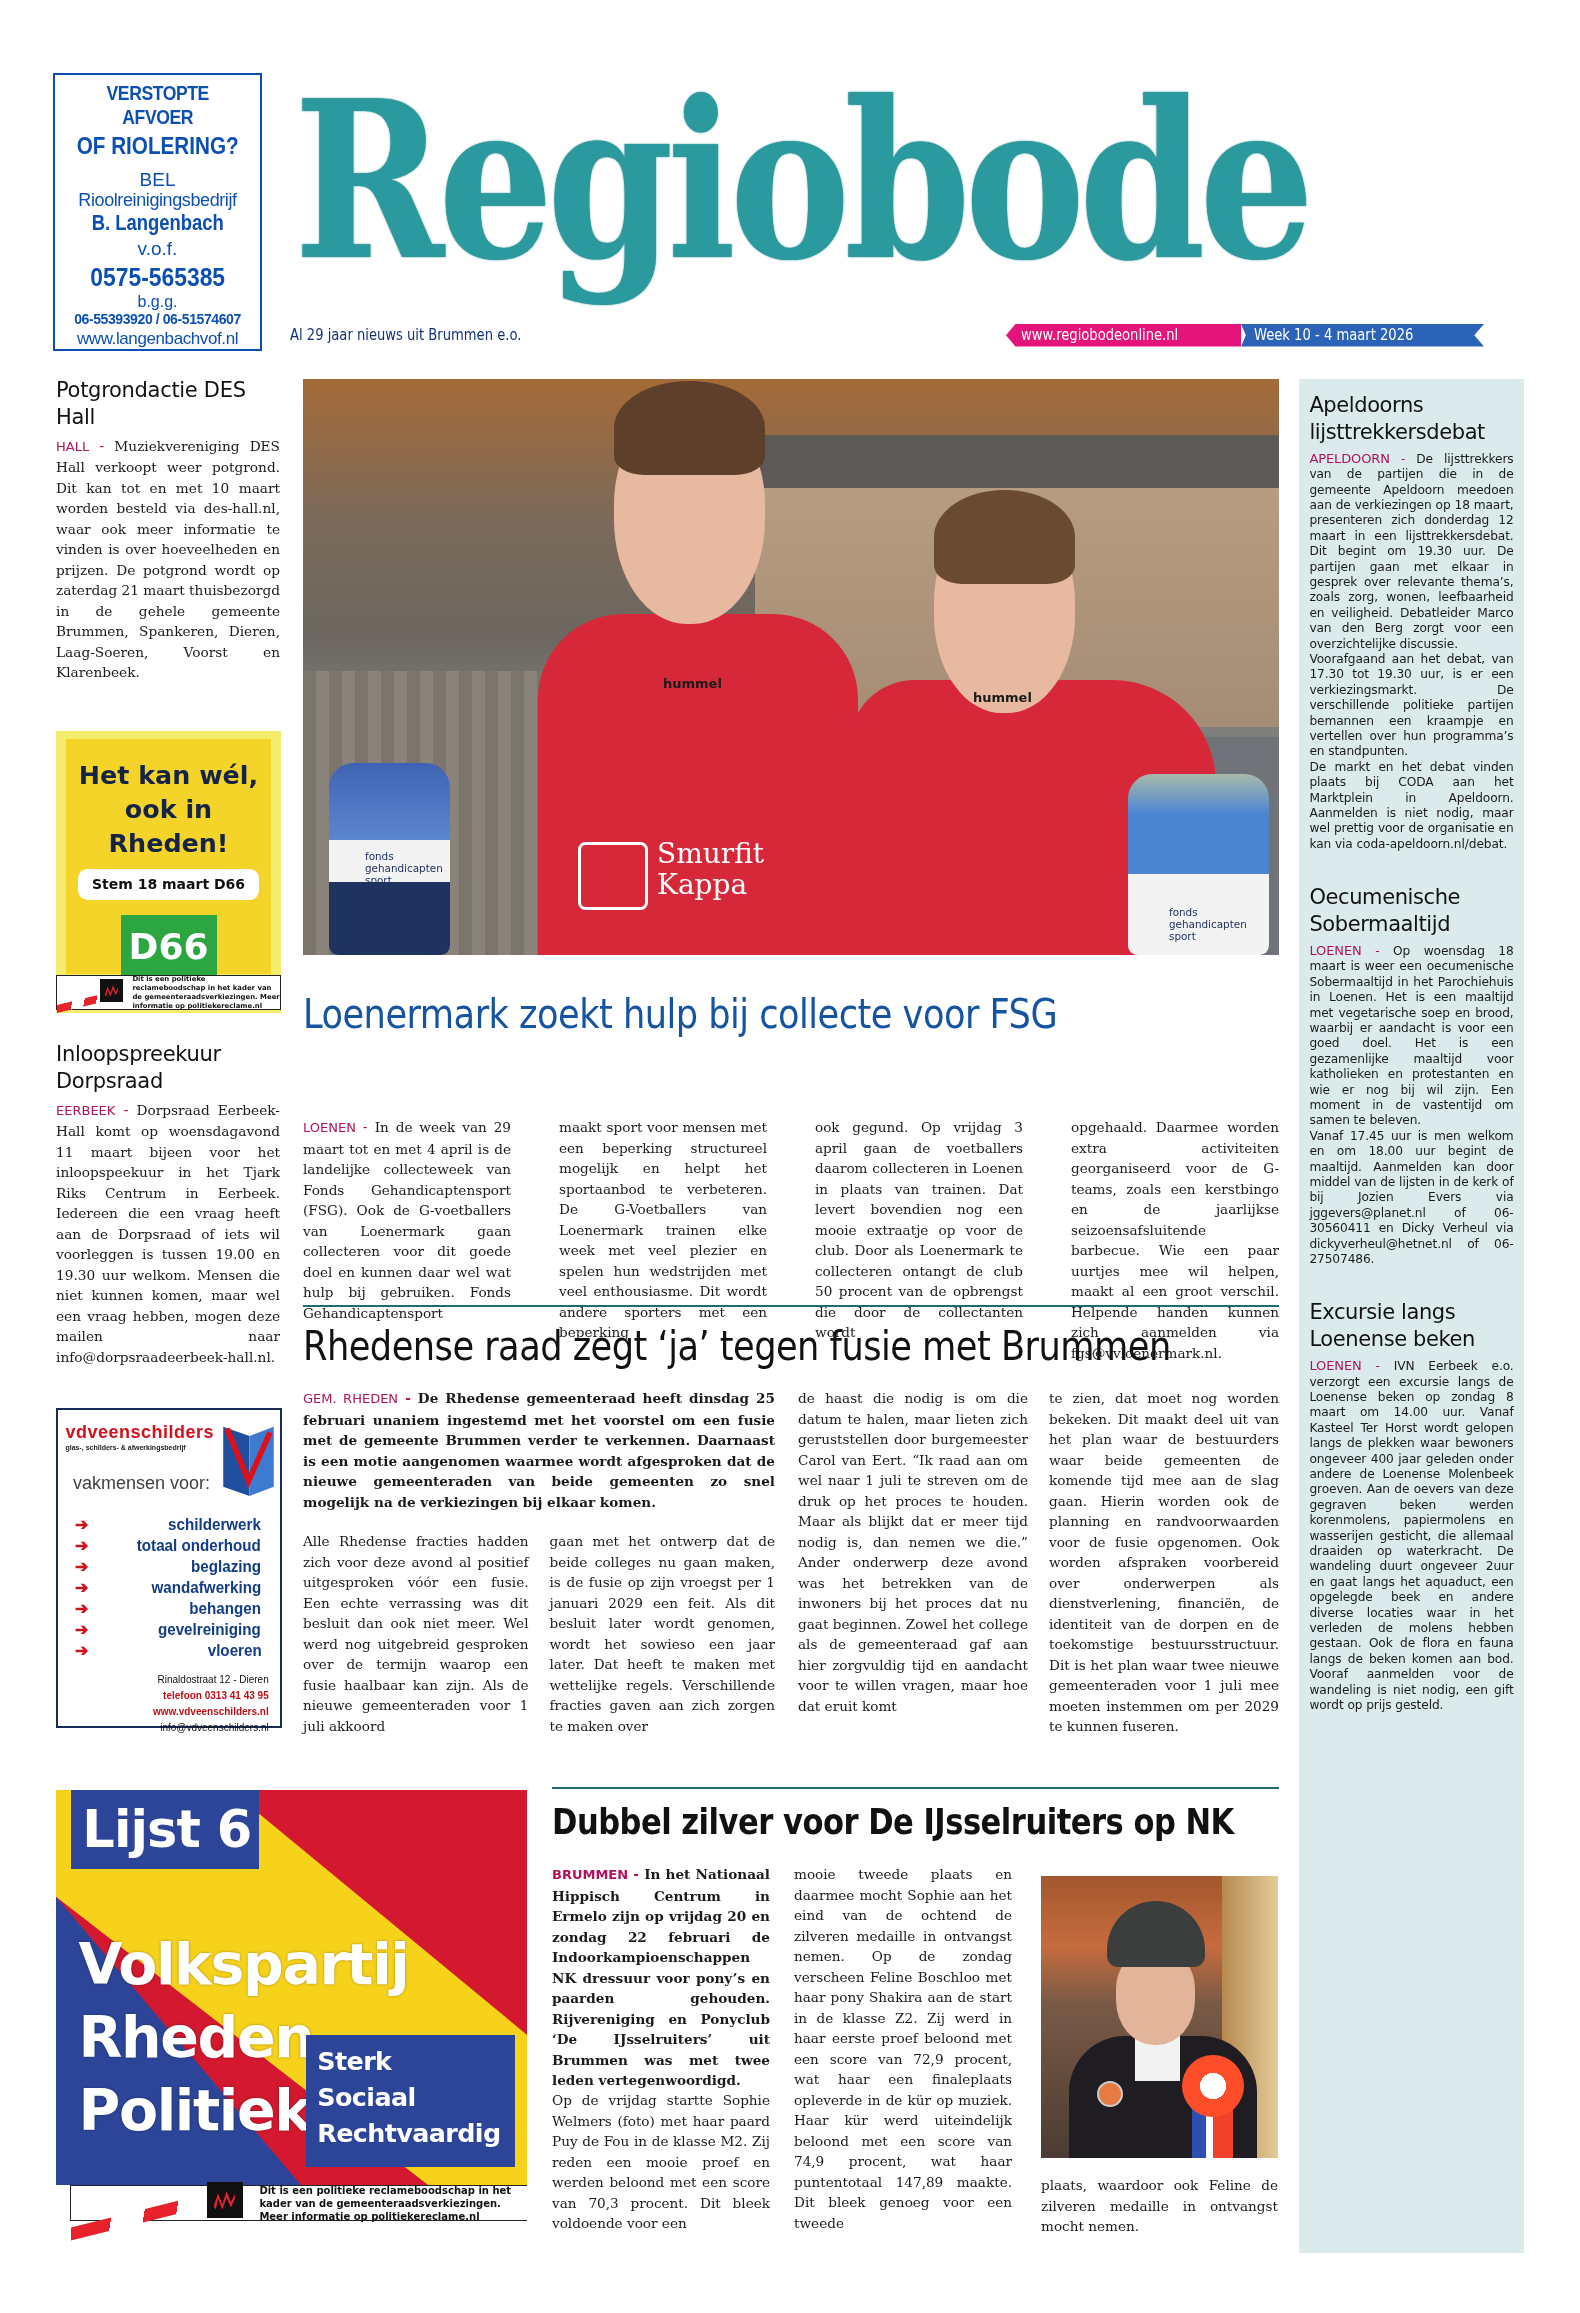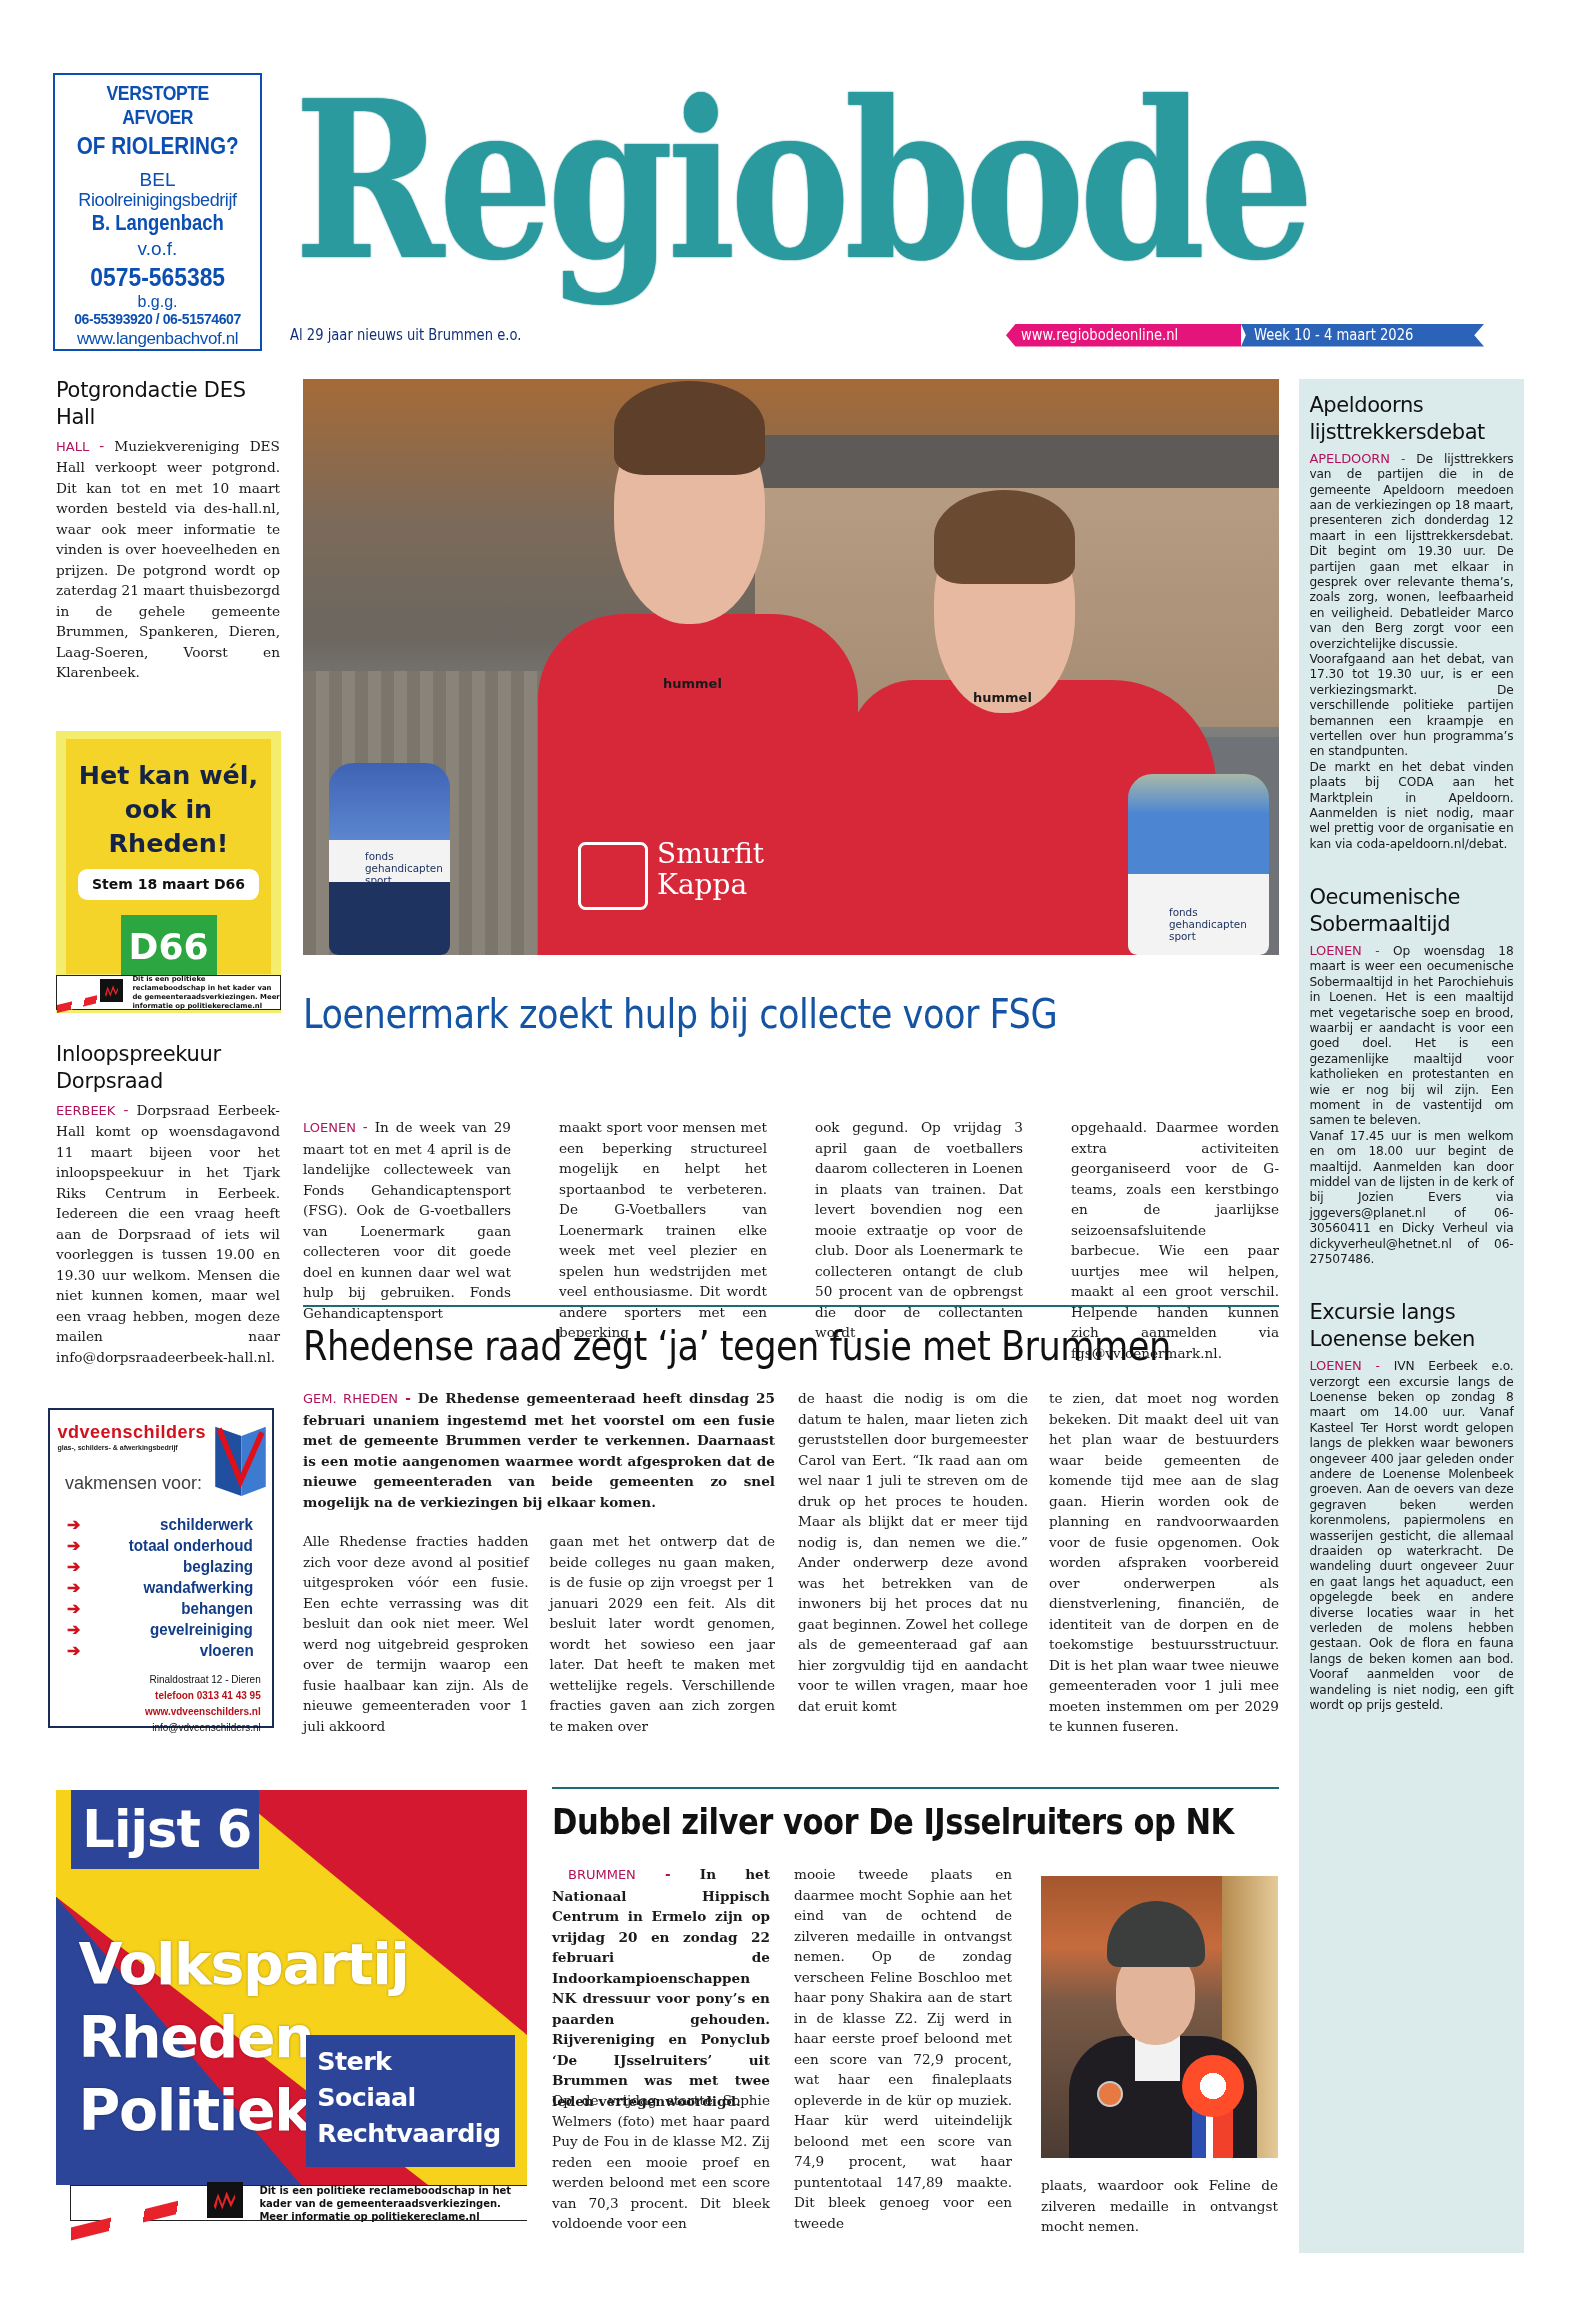--- a/index.html
+++ b/index.html
@@ -42,21 +42,21 @@
   .disclaimer { background: #fff; border: 1.9px solid #222; display: flex; align-items: center; gap: 9.4px; font-family: "DejaVu Sans", sans-serif; font-weight: bold; color: #111; }
   .disc-mark { flex: none; position: relative; }
   .disc-stripe { position: absolute; left: 0; bottom: 1.9px; background: linear-gradient(100deg, #e8222a 0 30%, #fff 30% 55%, #e8222a 55% 80%, #fff 80%); transform: skewY(-14deg); }
   .disc-logo { position: absolute; right: 0; top: 1.9px; background: #111; }
   .disc-logo::after { content: ""; position: absolute; left: 20%; top: 20%; width: 60%; height: 60%; background: #e8222a; clip-path: polygon(0 80%, 20% 20%, 40% 70%, 60% 10%, 80% 60%, 100% 20%, 100% 40%, 80% 85%, 60% 40%, 40% 95%, 20% 45%, 10% 95%); }
   .ad-d66 .disclaimer { height: 35px; margin: 1.9px -10.4px 0 -10.4px; font-size: 6.9px; line-height: 9px; }
   .ad-d66 .disc-mark { width: 66px; height: 31px; }
   .ad-d66 .disc-stripe { width: 49px; height: 7.5px; }
   .ad-d66 .disc-logo { width: 22.6px; height: 22.6px; }
 
-  .ad-vdveen { left: 48px; top: 1408px; width: 226px; height: 320px; border: 2.8px solid #1b2b57; padding: 13px 7.5px 0 7.5px; font-family: "Liberation Sans", sans-serif; }
+  .ad-vdveen { left: 56px; top: 1408px; width: 226px; height: 320px; border: 2.8px solid #1b2b57; padding: 13px 7.5px 0 7.5px; font-family: "Liberation Sans", sans-serif; }
   .ad-vdveen .brand { font-weight: bold; font-size: 18px; color: #d1111b; line-height: 19px; letter-spacing: 0.5px; }
   .ad-vdveen .sub { font-weight: bold; font-size: 7px; color: #222; line-height: 11.3px; }
   .ad-vdveen .vlogo { position: absolute; right: 5.6px; top: 13px; width: 51px; height: 73px; }
   .ad-vdveen .vak { font-size: 18px; color: #404040; margin-top: 19px; margin-left: 7.5px; line-height: 22.6px; }
   .ad-vdveen ul { list-style: none; margin-top: 19px; }
   .ad-vdveen li { display: flex; justify-content: space-between; align-items: center; height: 21px; padding: 0 11.3px 0 9.4px; }
   .ad-vdveen li .arrow { color: #d1111b; font-weight: bold; font-size: 16px; }
   .ad-vdveen li .svc { color: #123c86; font-weight: bold; font-size: 16.5px; transform: scaleX(0.92); transform-origin: right center; }
   .ad-vdveen .contact { text-align: right; padding-right: 3.8px; margin-top: 11.3px; font-size: 10px; line-height: 16px; }
   .ad-vdveen .addr { color: #111; }
@@ -299,21 +299,21 @@
   <div class="col-text">gaan met het ontwerp dat de beide colleges nu gaan maken, is de fusie op zijn vroegst per 1 januari 2029 een feit. Als dit besluit later wordt genomen, wordt het sowieso een jaar later. Dat heeft te maken met wettelijke regels. Verschillende fracties gaven aan zich zorgen te maken over</div>
 </div>
 <div class="abs cols-2b">
   <div class="col-text">de haast die nodig is om die datum te halen, maar lieten zich geruststellen door burgemeester Carol van Eert. “Ik raad aan om wel naar 1 juli te streven om de druk op het proces te houden. Maar als blijkt dat er meer tijd nodig is, dan nemen we die.” Ander onderwerp deze avond was het betrekken van de inwoners bij het proces dat nu gaat beginnen. Zowel het college als de gemeenteraad gaf aan hier zorgvuldig tijd en aandacht voor te willen vragen, maar hoe dat eruit komt</div>
   <div class="col-text">te zien, dat moet nog worden bekeken. Dit maakt deel uit van het plan waar de bestuurders waar beide gemeenten de komende tijd mee aan de slag gaan. Hierin worden ook de planning en randvoorwaarden voor de fusie opgenomen. Ook worden afspraken voorbereid over onderwerpen als dienstverlening, financiën, de identiteit van de dorpen en de toekomstige bestuursstructuur. Dit is het plan waar twee nieuwe gemeenteraden voor 1 juli mee moeten instemmen om per 2029 te kunnen fuseren.</div>
 </div>
 
 <div class="abs rule" style="top:1787px; left:552px; width:727px;"></div>
 
 <div class="abs headline-3">Dubbel zilver voor De IJsselruiters op NK</div>
-<div class="abs lead-3"><span class="dateline" style="font-weight:normal;margin-left:16px;">BRUMMEN</span><span class="dateline-sep"> - </span><span>In het Nationaal Hippisch Centrum in Ermelo zijn op vrijdag 20 en zondag 22 februari de Indoorkampioenschappen NK dressuur voor pony’s en paarden gehouden. Rijvereniging en Ponyclub ‘De IJsselruiters’ uit Brummen was met twee leden vertegenwoordigd.</span></div>
+<div class="abs lead-3"><span class="dateline" style="font-weight:bold;">BRUMMEN</span><span class="dateline-sep"> - </span><span>In het Nationaal Hippisch Centrum in Ermelo zijn op vrijdag 20 en zondag 22 februari de Indoorkampioenschappen NK dressuur voor pony’s en paarden gehouden. Rijvereniging en Ponyclub ‘De IJsselruiters’ uit Brummen was met twee leden vertegenwoordigd.</span></div>
 <div class="abs col-text col-3a2">Op de vrijdag startte Sophie Welmers (foto) met haar paard Puy de Fou in de klasse M2. Zij reden een mooie proef en werden beloond met een score van 70,3 procent. Dit bleek voldoende voor een</div>
 <div class="abs col-text col-3b">mooie tweede plaats en daarmee mocht Sophie aan het eind van de ochtend de zilveren medaille in ontvangst nemen. Op de zondag verscheen Feline Boschloo met haar pony Shakira aan de start in de klasse Z2. Zij werd in haar eerste proef beloond met een score van 72,9 procent, wat haar een finaleplaats opleverde in de kür op muziek. Haar kür werd uiteindelijk beloond met een score van 74,9 procent, wat haar puntentotaal 147,89 maakte. Dit bleek genoeg voor een tweede</div>
 <div class="abs photo-rider">
   <div class="wall"></div>
   <div class="coat"></div>
   <div class="collar"></div>
   <div class="face"></div>
   <div class="helmet"></div>
   <div class="medal"></div>
   <div class="ribbons"></div>

